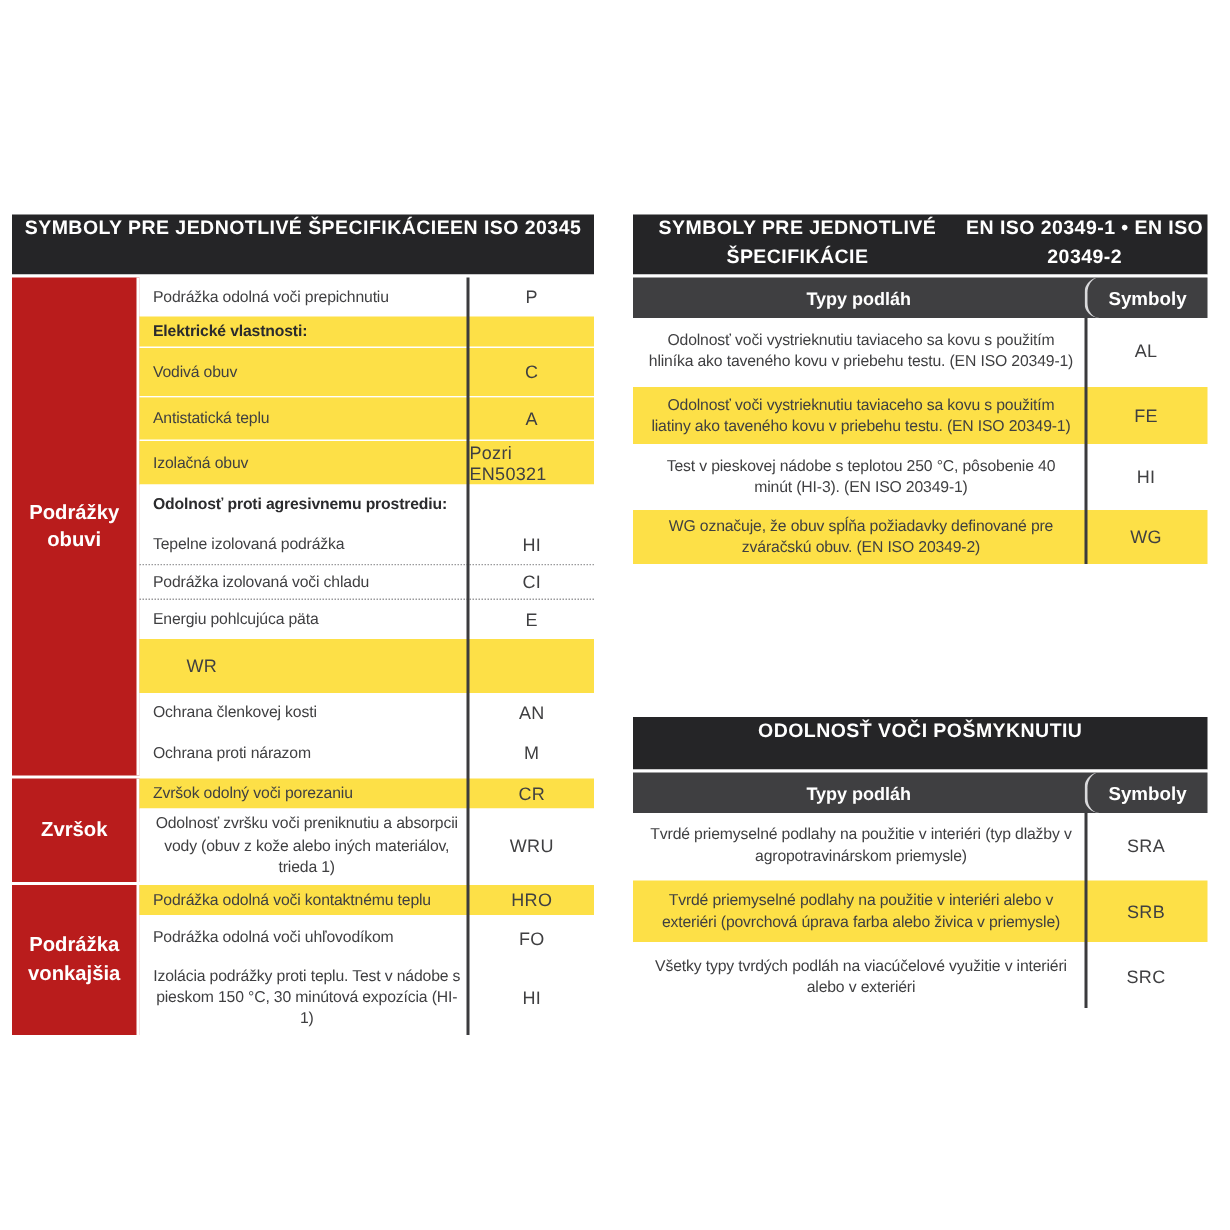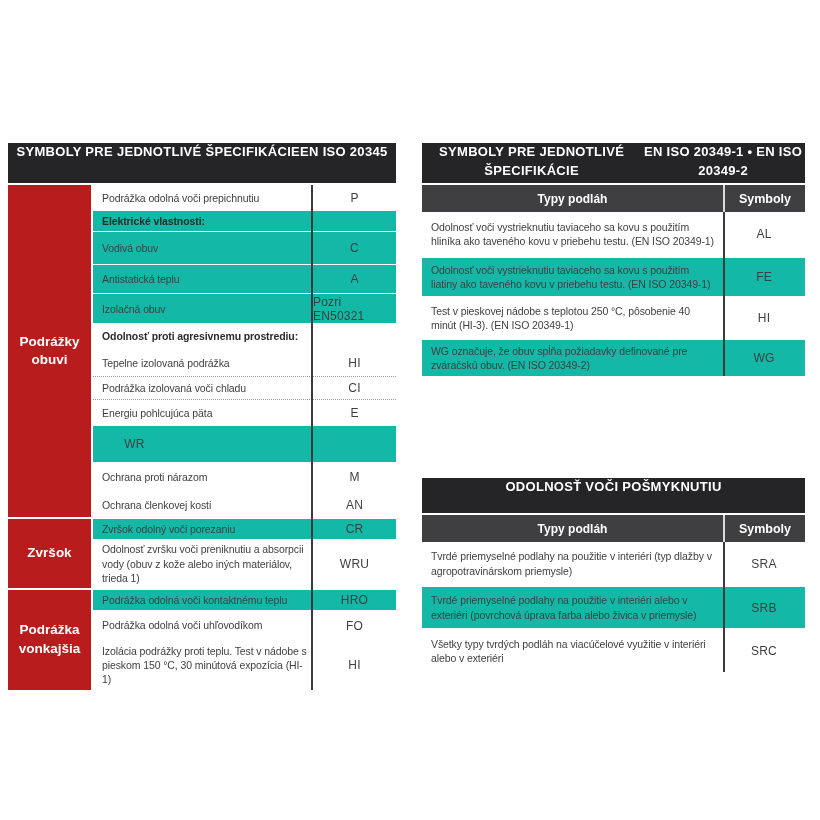--- a/index.html
+++ b/index.html
@@ -50,31 +50,32 @@
   .rows { flex:1; display:flex; flex-direction:column; }
   .row { display:flex; align-items:stretch; }
   .row .desc {
     flex:1;
     display:flex;
     align-items:center;
     padding:3px 6px 3px 9px;
     font-size:10.5px;
     letter-spacing:-.1px;
     line-height:1.35;
+    text-align:center;
   }
   .row .sym {
     width:83px;
     flex-shrink:0;
     display:flex;
     align-items:center;
     justify-content:center;
     font-size:12px;
     letter-spacing:.2px;
   }
-  .row.gray { background:#14b8a6; }
+  .row.gray { background:#fde047; }
   .row.white { background:#ffffff; }
   .row.section .desc { font-weight:bold; color:#2b2b2d; }
   .row.sepline { border-bottom:1px solid #ffffff; }
   .row.dotted { border-bottom:1px dotted #9a9a9c; }
   .vline {
     position:absolute;
     width:2px;
     background:#3b3b3d;
     top:0; bottom:0;
   }
@@ -102,20 +103,21 @@
   }
   .colhead .c2 {
     width:82px;
     flex-shrink:0;
     border-left:2px solid #d9d9db;
     display:flex;
     align-items:center;
     justify-content:center;
     font-weight:bold;
     font-size:12.5px;
+    border-radius:10px;
   }
   .rtbody { position:relative; }
   .rtbody .row { margin-bottom:2px; }
   .rtbody .row .sym { width:82px; }
   .rtbody .vline { left:301px; }
 </style>
 </head>
 <body>
 
 <div class="table" id="left-table">
@@ -161,27 +163,27 @@
           <div class="desc">Podrážka izolovaná voči chladu</div>
           <div class="sym">CI</div>
         </div>
         <div class="row white" style="min-height:26px">
           <div class="desc">Energiu pohlcujúca päta</div>
           <div class="sym">E</div>
         </div>
         <div class="row gray" style="min-height:36px">
           <div class="sym">WR</div>
         </div>
+        <div class="row white" style="min-height:25px">
+          <div class="desc">Ochrana členkovej kosti</div>
+          <div class="sym">AN</div>
+        </div>
         <div class="row white" style="min-height:30px">
           <div class="desc">Ochrana proti nárazom</div>
           <div class="sym">M</div>
-        </div>
-        <div class="row white" style="min-height:25px">
-          <div class="desc">Ochrana členkovej kosti</div>
-          <div class="sym">AN</div>
         </div>
       </div>
     </div>
 
     <div class="group">
       <div class="sidebar">Zvršok</div>
       <div class="rows">
         <div class="row gray" style="min-height:20px">
           <div class="desc">Zvršok odolný voči porezaniu</div>
           <div class="sym">CR</div>

